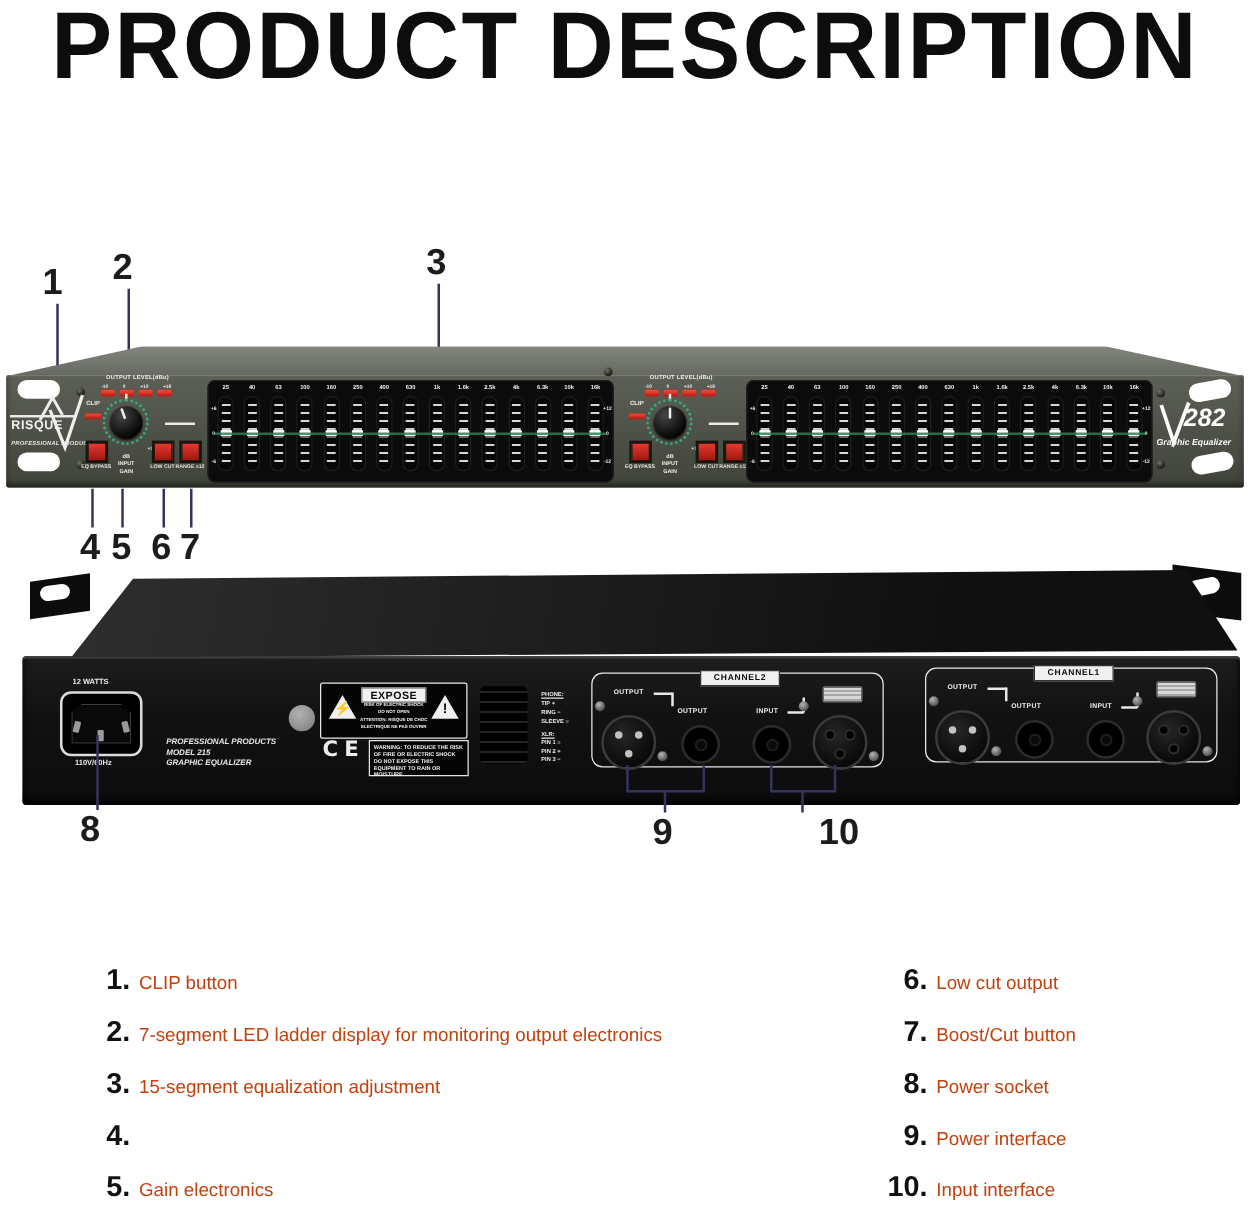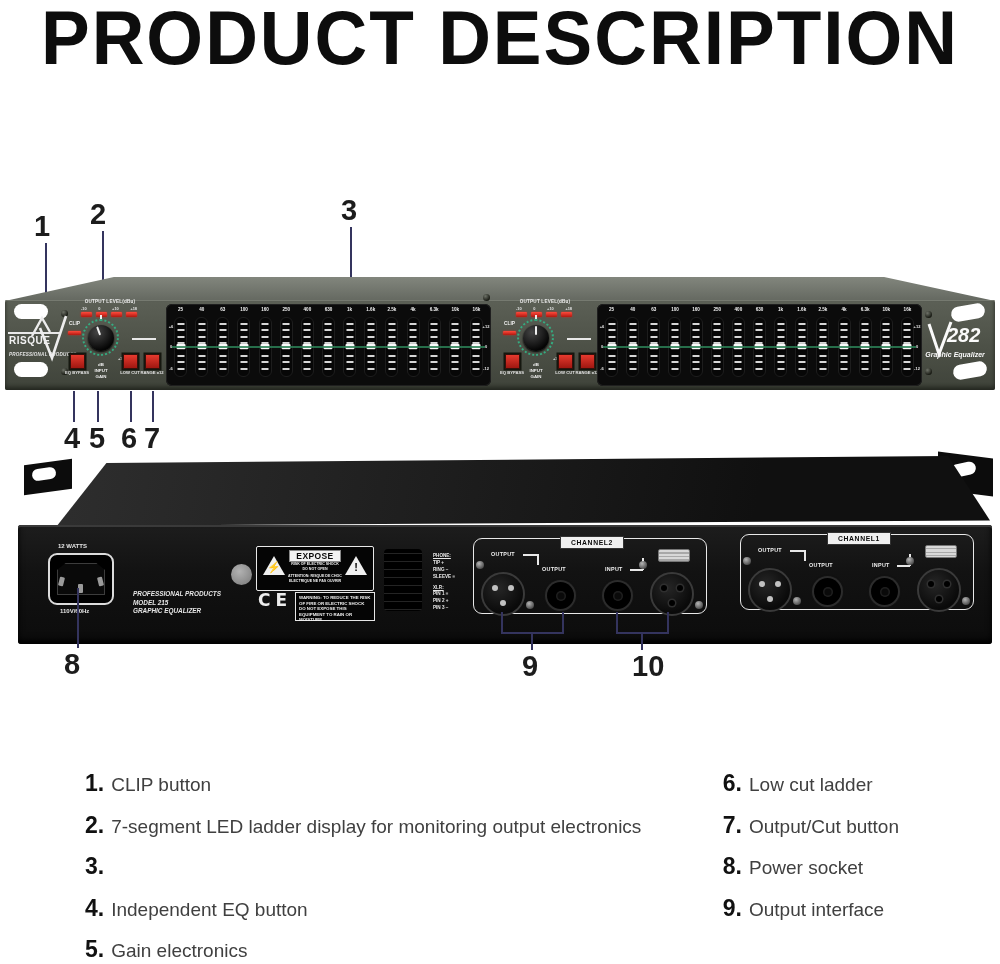--- a/index.html
+++ b/index.html
@@ -133,21 +133,21 @@
         transform:translate(-50%,-50%);background:#0a0a0a;box-shadow:inset 0 0 0 1.5px #1f1f1f;}
   .mini-screw{position:absolute;width:8px;height:8px;border-radius:50%;
         background:radial-gradient(circle at 38% 32%,#b5b5b5,#4c4c4c 75%);}
   .xlr-sticker{position:absolute;width:30px;height:11px;border-radius:2px;
         background:repeating-linear-gradient(180deg,#d8d8d8 0 2px,#a8a8a8 2px 3.5px);border:1px solid #777;}
 
   
   .leg-col{position:absolute;top:770px;}
   .leg-row{display:flex;align-items:baseline;gap:7px;height:24px;margin-bottom:17.5px;}
   .leg-num{font-size:23px;font-weight:bold;color:#111;white-space:nowrap;}
-  .leg-text{font-size:19px;color:#404040;white-space:nowrap;}
+  .leg-text{font-size:15px;color:#c2410c;white-space:nowrap;}
   .leg-col.right .leg-num{min-width:42px;text-align:right;}
 </style>
 </head>
 <body>
 
 <div class="page">
 
   <div class="title">PRODUCT DESCRIPTION</div>
 
   <div class="co-num" style="left:34px;top:212px;">1</div>
@@ -467,65 +467,69 @@
   <div class="co-line" style="left:501px;top:612px;height:21px;"></div>
   <div class="co-line" style="left:562px;top:612px;height:21px;"></div>
   <div class="co-hline" style="left:501px;top:632px;width:63px;"></div>
   <div class="co-line" style="left:531px;top:632px;height:18px;"></div>
   <div class="co-num" style="left:522px;top:652px;">9</div>
 
   <div class="co-line" style="left:616px;top:612px;height:21px;"></div>
   <div class="co-line" style="left:667px;top:612px;height:21px;"></div>
   <div class="co-hline" style="left:616px;top:632px;width:53px;"></div>
   <div class="co-line" style="left:641px;top:632px;height:18px;"></div>
-  <div class="co-num" style="left:632px;top:652px;">10</div>
+  <div class="co-num" style="left:655px;top:652px;">10</div>
 
   <div class="leg-col left" style="left:85px;">
 
       <div class="leg-row">
         <span class="leg-num">1.</span>
         <span class="leg-text">CLIP button</span>
       </div>
 
       <div class="leg-row">
         <span class="leg-num">2.</span>
         <span class="leg-text">7-segment LED ladder display for monitoring output electronics</span>
       </div>
 
       <div class="leg-row">
         <span class="leg-num">3.</span>
+        <span class="leg-text">15-segment equalization adjustment</span>
       </div>
 
       <div class="leg-row">
         <span class="leg-num">4.</span>
-        <span class="leg-text">Independent EQ button</span>
       </div>
 
       <div class="leg-row">
         <span class="leg-num">5.</span>
         <span class="leg-text">Gain electronics</span>
       </div>
     </div>
   <div class="leg-col right" style="left:700px;">
 
       <div class="leg-row">
         <span class="leg-num">6.</span>
-        <span class="leg-text">Low cut ladder</span>
+        <span class="leg-text">Low cut output</span>
       </div>
 
       <div class="leg-row">
         <span class="leg-num">7.</span>
-        <span class="leg-text">Output/Cut button</span>
+        <span class="leg-text">Boost/Cut button</span>
       </div>
 
       <div class="leg-row">
         <span class="leg-num">8.</span>
         <span class="leg-text">Power socket</span>
       </div>
 
       <div class="leg-row">
         <span class="leg-num">9.</span>
-        <span class="leg-text">Output interface</span>
-      </div>
-
+        <span class="leg-text">Power interface</span>
+      </div>
+
+      <div class="leg-row">
+        <span class="leg-num">10.</span>
+        <span class="leg-text">Input interface</span>
+      </div>
     </div>
 
 </div>
 
 </body></html>

